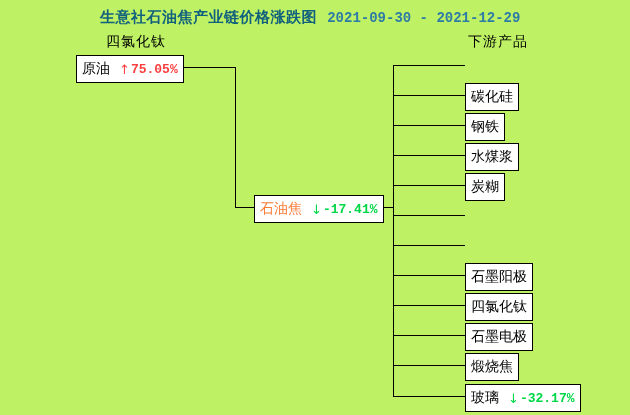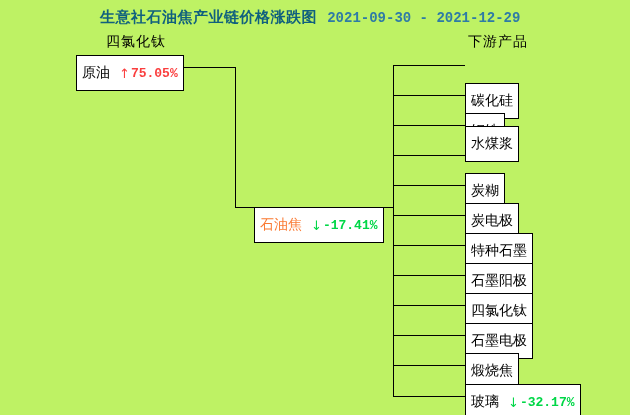--- a/index.html
+++ b/index.html
@@ -25,21 +25,21 @@
   .col-label{
     position:absolute;top:33px;
     font-size:14px;color:#000;
     letter-spacing:1px;white-space:nowrap;
   }
   .col-label.up-side{left:106px;}
   .col-label.down-side{left:468px;}
   .node{
     position:absolute;
     box-sizing:border-box;
-    height:36px;
+    height:28px;
     display:flex;align-items:center;
     border:1px solid #000;
     background:#fff;
     padding:1px 5px;
     font-size:14px;color:#000;
     white-space:nowrap;
     cursor:pointer;
   }
   .chg{
     font-family:"Liberation Mono", monospace;
@@ -85,45 +85,39 @@
   <div class="line" style="left:393px;top:396px;width:72px;height:1px;"></div>
 
   <div class="node" style="left:76px;top:55px;">
     <span>原油</span>
     <span class="chg up">
         <span class="arrow">↑</span>
         <span>75.05%</span>
       </span>
   </div>
 
-  <div class="node" style="left:254px;top:207px;">
+  <div class="node" style="left:254px;top:195px;">
     <span class="hl">石油焦</span>
     <span class="chg down">
         <span class="arrow">↓</span>
         <span>-17.41%</span>
       </span>
   </div>
 
   <div class="node" style="left:465px;top:83px;text-align:center;">
     <span>碳化硅</span>
   </div>
   <div class="node" style="left:465px;top:113px;">
     <span>钢铁</span>
   </div>
-  <div class="node" style="left:465px;top:126px;">
+  <div class="node" style="left:465px;top:143px;">
     <span>水煤浆</span>
   </div>
   <div class="node" style="left:465px;top:173px;">
     <span>炭糊</span>
-  </div>
-  <div class="node" style="left:465px;top:203px;">
-    <span>炭电极</span>
-  </div>
-  <div class="node" style="left:465px;top:233px;">
-    <span>特种石墨</span>
   </div>
   <div class="node" style="left:465px;top:263px;">
     <span>石墨阳极</span>
   </div>
   <div class="node" style="left:465px;top:293px;">
     <span>四氯化钛</span>
   </div>
   <div class="node" style="left:465px;top:323px;">
     <span>石墨电极</span>
   </div>

